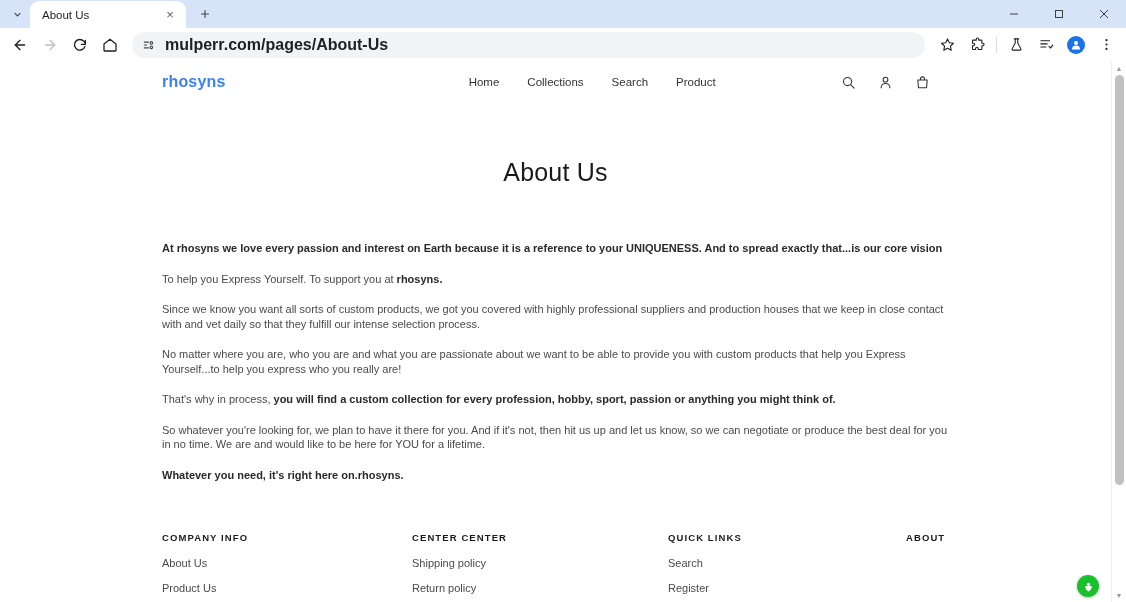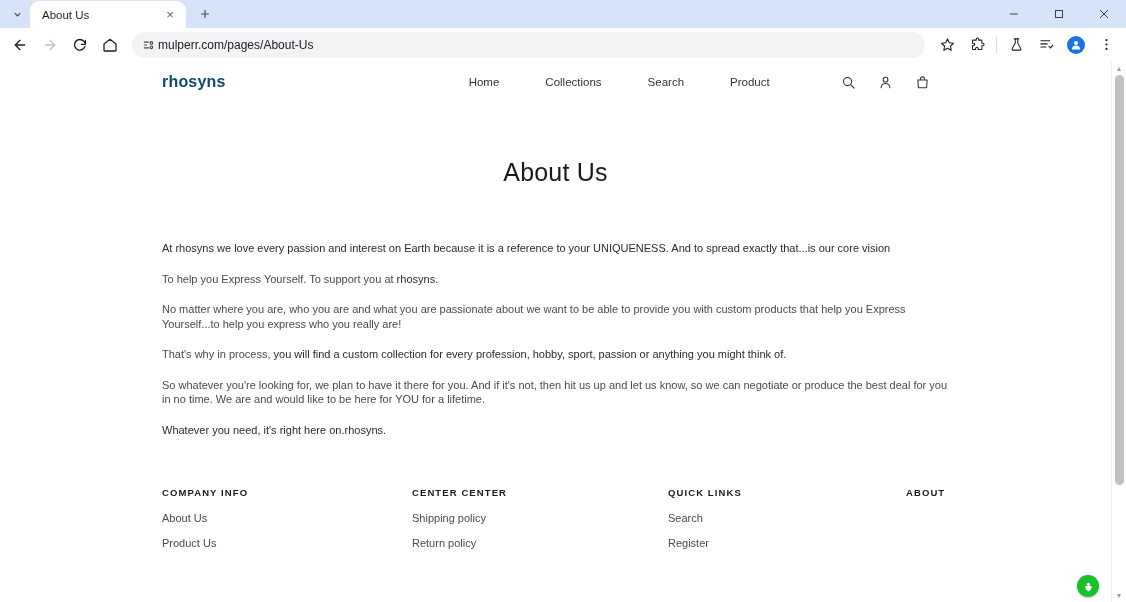--- a/index.html
+++ b/index.html
@@ -56,21 +56,21 @@
     width: 28px; height: 28px; border-radius: 50%;
     display: flex; align-items: center; justify-content: center;
     color: #1f1f1f; cursor: pointer; flex: none;
   }
   .tb-icon.disabled { color: #bdc1c6; }
   .omnibox {
     flex: 1; height: 26px; background: #f1f3f4; border-radius: 13px;
     display: flex; align-items: center; padding: 0 10px 0 8px; margin: 0 6px; cursor: text;
   }
   .omnibox-icon { width: 18px; height: 18px; display: flex; align-items: center; justify-content: center; color: #444746; flex:none; }
-  .omnibox-url { font-size: 12px; color: #202124; white-space: nowrap; }
+  .omnibox-url { font-size: 16px; color: #202124; margin-left: 7px; white-space: nowrap; font-weight: bold; }
   .tb-sep { width: 1px; height: 16px; background: #dadce0; margin: 0 3px; }
   .avatar-btn {
     width: 28px; height: 28px; border-radius: 50%; display: flex; align-items: center; justify-content: center; cursor: pointer;
   }
   .avatar-circle {
     width: 18px; height: 18px; border-radius: 50%; background: #1a73e8;
     display: flex; align-items: center; justify-content: center;
   }
 
   
@@ -96,42 +96,42 @@
     position: absolute; left: 3px; width: 9px; top: 14px; height: 410px;
     background: #c1c1c1; border-radius: 5px; cursor: pointer;
   }
 
   
   .site-header {
     height: 42px; display: flex; align-items: center;
     padding: 0 36px 0 162px;
   }
   .logo {
-    font-size: 16px; font-weight: 700; color: #0c4a6e; letter-spacing: .2px; cursor: pointer;
-  }
-  .nav { display: flex; gap: 46px; margin-left: 243px; }
+    font-size: 16px; font-weight: 700; color: #3b82f6; letter-spacing: .2px; cursor: pointer;
+  }
+  .nav { display: flex; gap: 28px; margin-left: 243px; }
   .nav-link {
     font-size: 11.5px; color: #333333; cursor: pointer; white-space: nowrap;
   }
   .header-icons { margin-left: auto; display: flex; gap: 20px; align-items: center; padding-right: 144px; }
   .hdr-icon { width: 17px; height: 17px; color: #333; cursor: pointer; display: flex; align-items: center; justify-content: center; }
 
   
   .main { padding: 0 162px; }
   .page-title {
     text-align: center; font-size: 25px; font-weight: 400; color: #1a1a1a;
     margin-top: 55px; letter-spacing: .2px;
   }
   .content { margin-top: 54px; max-width: 802px; }
   .para {
     font-size: 11px; line-height: 1.32; color: #4a4a4a; margin-bottom: 16px;
     text-align: left;
   }
   .para.bold, .para b { font-weight: 700; color: #2a2a2a; }
-  .para b { font-weight: 400; }
+  .para b { font-weight: 700; }
 
   
   .footer {
     margin-top: 50px; padding: 0 162px; display: flex;
   }
   .fcol { flex: none; }
   .fcol.c1 { width: 250px; }
   .fcol.c2 { width: 256px; }
   .fcol.c3 { width: 238px; }
   .fcol.c4 { width: 120px; }
@@ -303,20 +303,21 @@
               </svg>
           </span>
         </div>
       </div>
 
       <div class="main">
         <h1 class="page-title">About Us</h1>
         <div class="content" id="about-body">
             <p class="para bold"><b>At rhosyns we love every passion and interest on Earth because it is a reference to your UNIQUENESS. And to spread exactly that...is our core vision</b></p>
             <p class="para"><span>To help you Express Yourself. To support you at </span><b>rhosyns.</b></p>
+            <p class="para"><span>Since we know you want all sorts of custom products, we got you covered with highly professional suppliers and production houses that we keep in close contact with and vet daily so that they fulfill our intense selection process.</span></p>
             <p class="para"><span>No matter where you are, who you are and what you are passionate about we want to be able to provide you with custom products that help you Express Yourself...to help you express who you really are!</span></p>
             <p class="para"><span>That's why in process, </span><b>you will find a custom collection for every profession, hobby, sport, passion or anything you might think of.</b></p>
             <p class="para"><span>So whatever you're looking for, we plan to have it there for you. And if it's not, then hit us up and let us know, so we can negotiate or produce the best deal for you in no time. We are and would like to be here for YOU for a lifetime.</span></p>
             <p class="para bold"><b>Whatever you need, it's right here on.rhosyns.</b></p>
           </div>
       </div>
 
       <div class="footer">
         <div class="fcol c1">
           <div class="fcol-title">COMPANY INFO</div>

